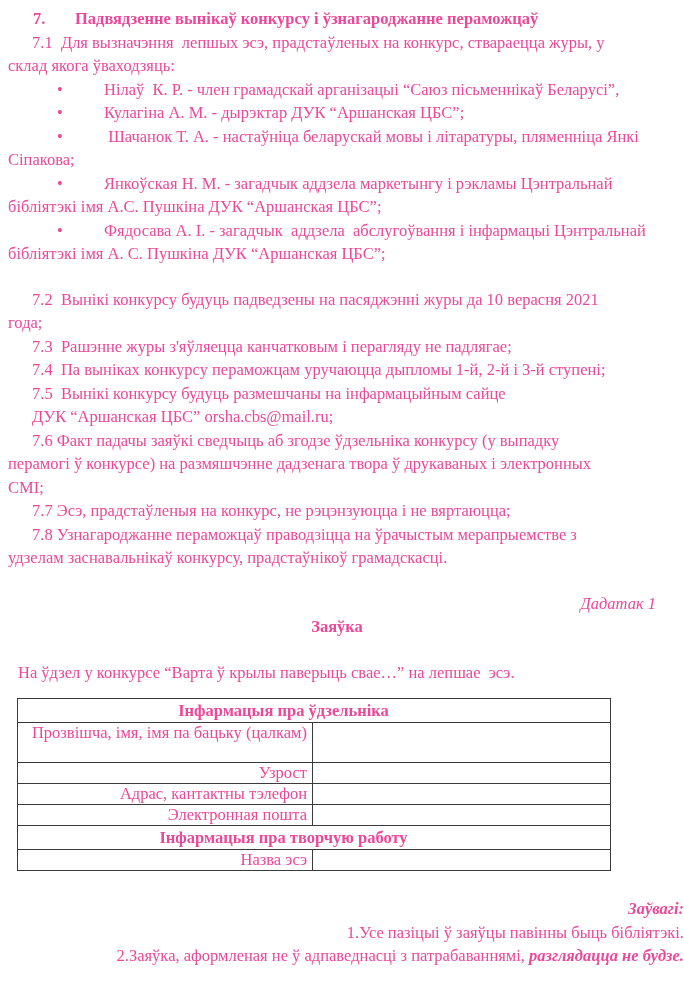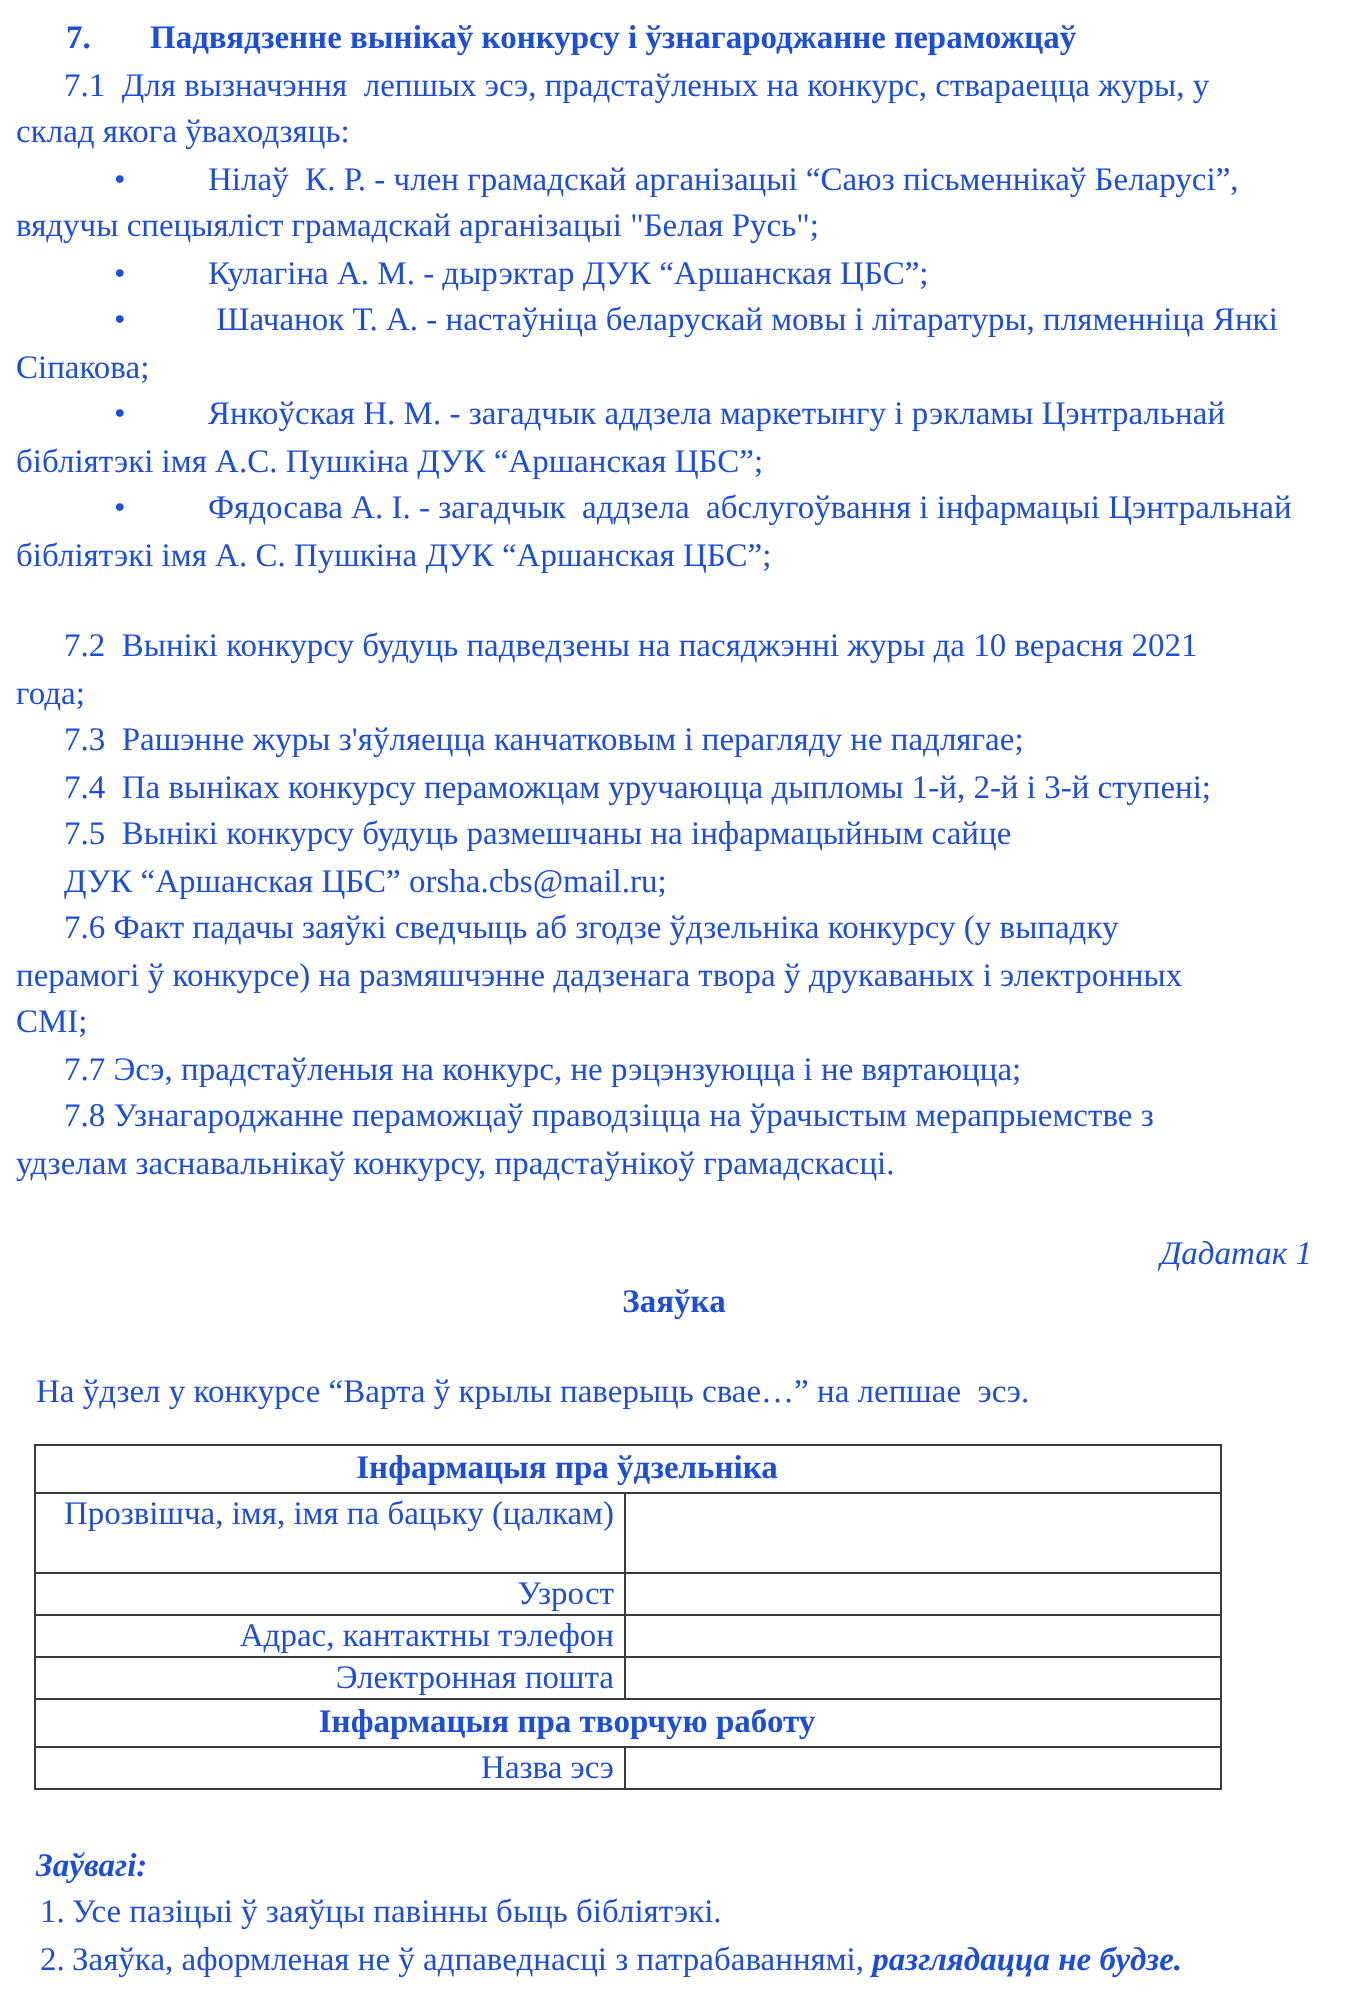--- a/index.html
+++ b/index.html
@@ -1,21 +1,21 @@
 <!DOCTYPE html>
 <html lang="be"><head>
 <meta charset="utf-8">
 <style>
   html,body { margin:0; padding:0; }
   body { background:#ffffff; }
   .page {
     position:relative;
     width:684px; height:1000px;
     background:#ffffff;
-    color:#1d4ed8;
+    color:#ec4899;
     font-family:"Liberation Serif","DejaVu Serif",serif;
     font-size:16.5px;
     line-height:23.5px;
     overflow:hidden;
     box-sizing:border-box;
     padding-top:7px;
   }
   .ln { white-space:pre; padding-left:8px; }
   .ln.indent { padding-left:32px; }
   .ln.bullet { padding-left:57px; }
@@ -45,38 +45,37 @@
   table.app-table th.section-hdr {
     font-weight:bold;
     text-align:center;
     padding-right:66px;
     height:23px;
     vertical-align:middle;
     margin-top:16px;
   }
   td.h1 { height:20px; }
   td.h2 { height:39px; }
-  .notes { margin-top:26px; padding-left:18px; }
+  .notes { margin-top:26px; padding-left:18px;text-align:right; }
   .notes-title { font-weight:bold; font-style:italic; }
   .note-item { white-space:pre-wrap; padding-left:2px; }
   .note-marker { display:inline-block; width:16px; }
   .note-em { font-weight:bold; font-style:italic; }
 </style>
 </head>
 <body>
 
 <div class="page">
 
   <div class="heading"><span class="num">7.</span><span>Падвядзенне вынікаў конкурсу і ўзнагароджанне пераможцаў</span></div>
 
   <div class="ln indent">7.1  Для вызначэння  лепшых эсэ, прадстаўленых на конкурс, ствараецца журы, у</div>
   <div class="ln">склад якога ўваходзяць:</div>
 
   <div class="ln bullet"><span class="bullet-mark">•</span><span>Нілаў  К. Р. - член грамадскай арганізацыі “Саюз пісьменнікаў Беларусі”,</span></div>
-  <div class="ln">вядучы спецыяліст грамадскай арганізацыі "Белая Русь";</div>
   <div class="ln bullet"><span class="bullet-mark">•</span><span>Кулагіна А. М. - дырэктар ДУК “Аршанская ЦБС”;</span></div>
   <div class="ln bullet"><span class="bullet-mark">•</span><span> Шачанок Т. А. - настаўніца беларускай мовы і літаратуры, пляменніца Янкі</span></div>
   <div class="ln">Сіпакова;</div>
   <div class="ln bullet"><span class="bullet-mark">•</span><span>Янкоўская Н. М. - загадчык аддзела маркетынгу і рэкламы Цэнтральнай</span></div>
   <div class="ln">бібліятэкі імя А.С. Пушкіна ДУК “Аршанская ЦБС”;</div>
   <div class="ln bullet"><span class="bullet-mark">•</span><span>Фядосава А. І. - загадчык  аддзела  абслугоўвання і інфармацыі Цэнтральнай</span></div>
   <div class="ln">бібліятэкі імя А. С. Пушкіна ДУК “Аршанская ЦБС”;</div>
 
   <div class="ln indent gap-lg">7.2  Вынікі конкурсу будуць падведзены на пасяджэнні журы да 10 верасня 2021</div>
   <div class="ln">года;</div>

